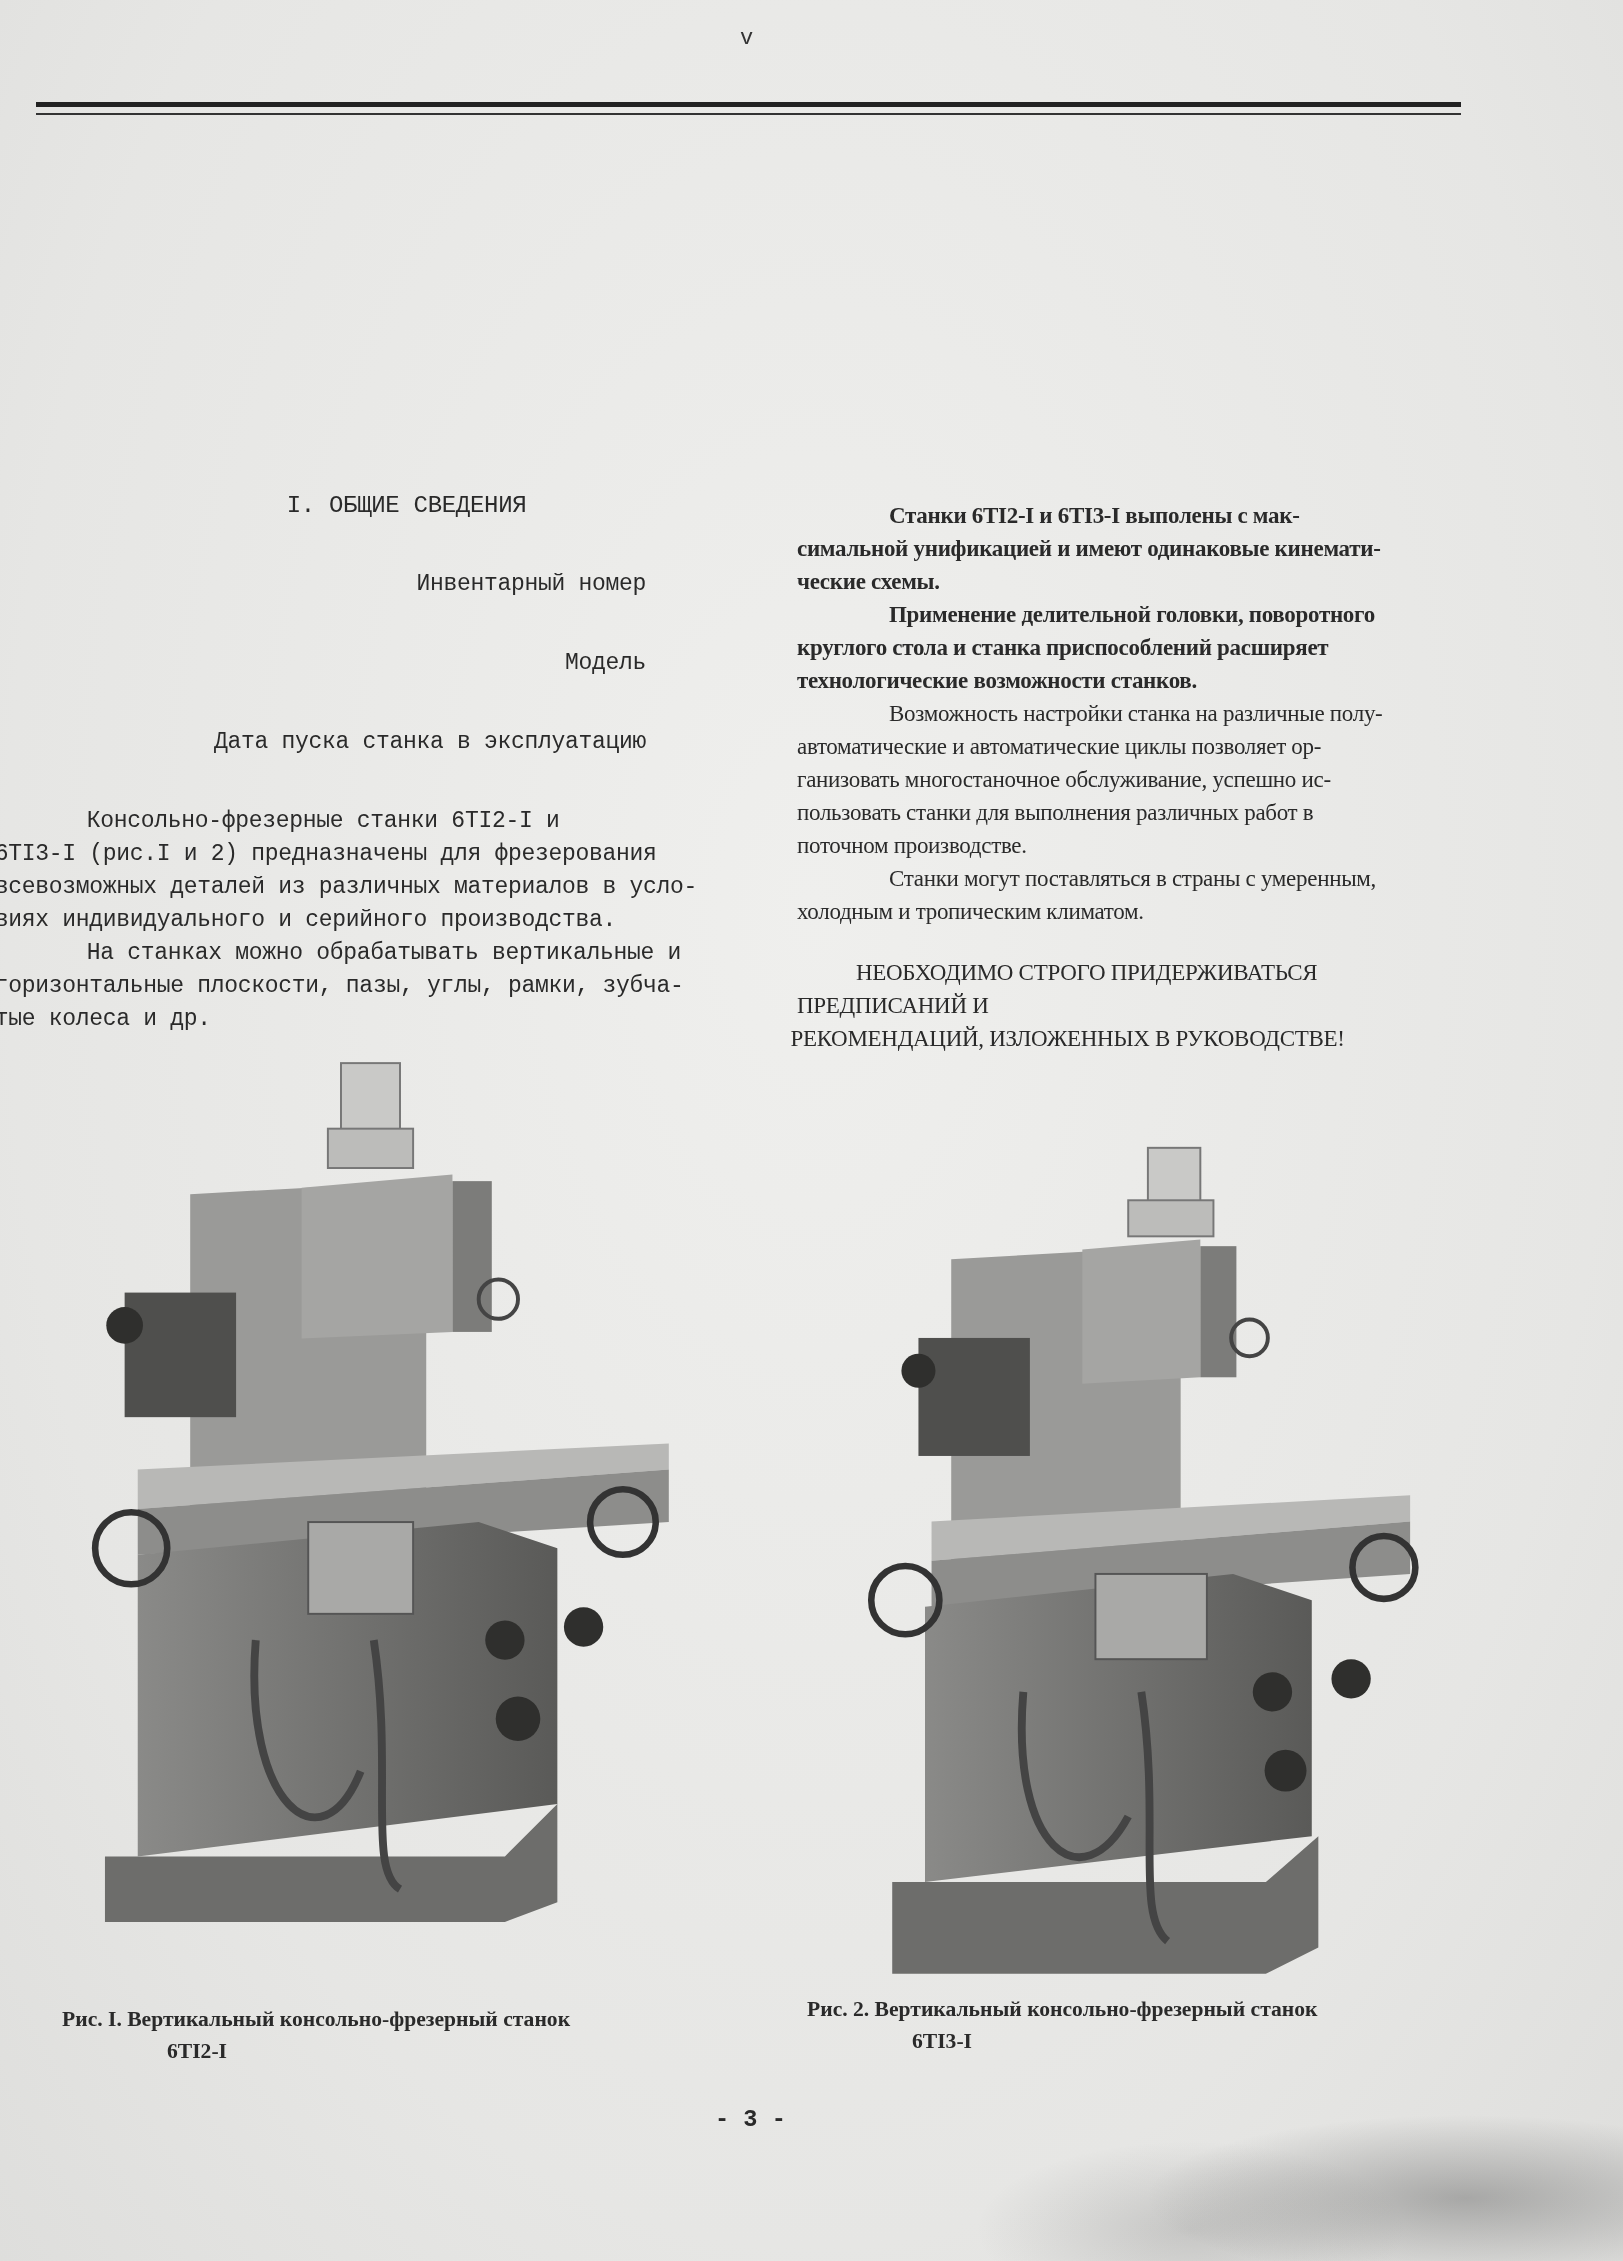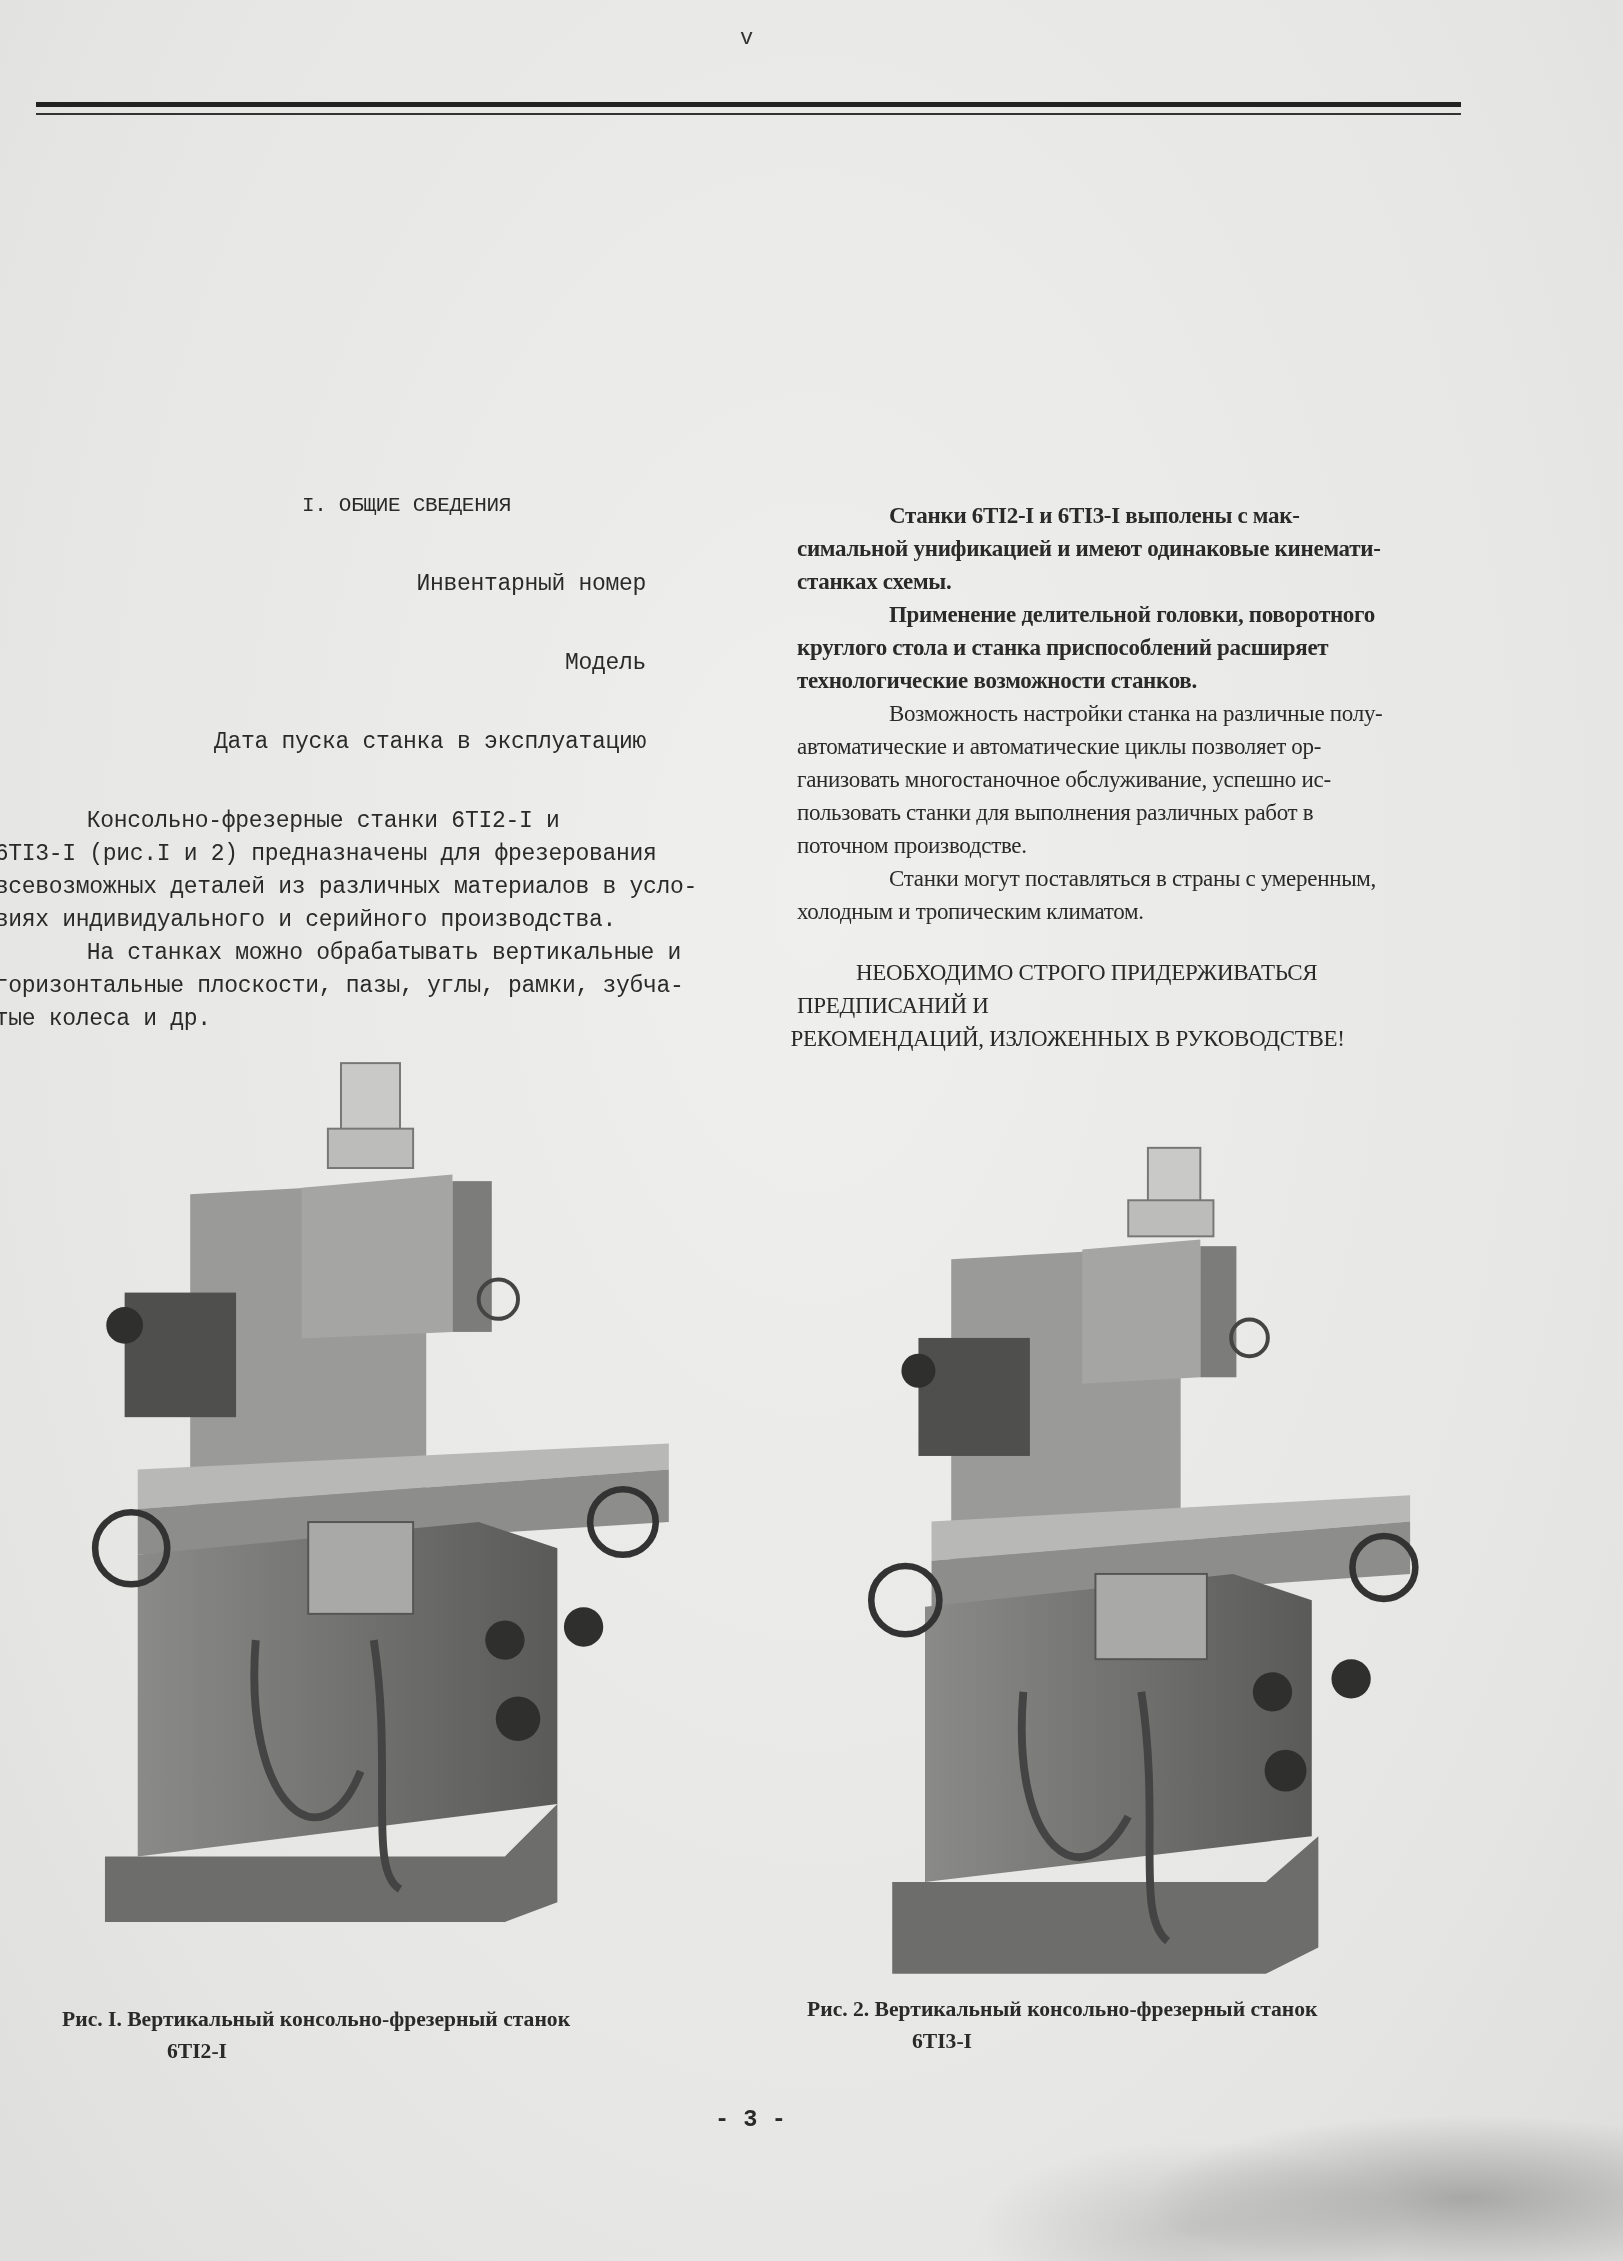--- a/index.html
+++ b/index.html
@@ -16,21 +16,21 @@
       radial-gradient(ellipse at 50% 40%, #efefed 0%, #e6e6e4 70%, #dededc 100%);
   }
   .tick { position: absolute; left: 740px; top: 26px; font-size: 22px; color: #333; }
   .rule-thick { position: absolute; left: 36px; top: 102px; width: 1425px; height: 4.6px; background: #222; }
   .rule-thin  { position: absolute; left: 36px; top: 113px; width: 1425px; height: 2px; background: #333; }
 
   .col { position: absolute; font-size: 23px; line-height: 33px; letter-spacing: -0.3px; }
   .left-col { left: 0; top: 489px; width: 728px; }
   .right-col { left: 797px; top: 499px; width: 695px; }
 
-  .heading { text-align: center; padding-left: 85px; margin-bottom: 46px; font-size: 21px; }
+  .heading { text-align: center; padding-left: 85px; margin-bottom: 46px; font-size: 24px; }
   .field-row { display: flex; align-items: flex-end; margin-left: 92px; width: 554px; height: 33px; margin-bottom: 46px; flex-direction: column; }
   .field-label { white-space: nowrap; }
   .field-line { flex: 1; border-bottom: 2.6px solid #2a2a2a; margin-left: 11.8px; height: 22px; }
 
   .para { margin: 0; }
   .indent { text-indent: 92px; }
   .left-para { padding-left: 0; margin-left: -5.2px; }
   .right-col .para { margin-bottom: 0; }
   .bold { font-weight: bold; font-family: Liberation Serif, serif; }
   .warning { margin-top: 28px; text-indent: 59px; }
@@ -89,21 +89,21 @@
       <div class="indent">На станках можно обрабатывать вертикальные и</div>
       <div>горизонтальные плоскости, пазы, углы, рамки, зубча-</div>
       <div>тые колеса и др.</div>
     </div>
   </div>
 
   <div class="col right-col bold">
     <div class="para">
       <div class="indent">Станки 6TI2-I и 6TI3-I выполены с мак-</div>
       <div>симальной унификацией  и имеют одинаковые кинемати-</div>
-      <div>станках схемы.</div>
+      <div>ческие схемы.</div>
     </div>
     <div class="para">
       <div class="indent">Применение делительной головки, поворотного</div>
       <div>круглого стола и станка приспособлений расширяет</div>
       <div>технологические возможности станков.</div>
     </div>
     <div class="para" style="font-weight:normal;">
       <div class="indent">Возможность настройки станка на различные полу-</div>
       <div>автоматические и автоматические циклы позволяет ор-</div>
       <div>ганизовать многостаночное обслуживание, успешно ис-</div>

